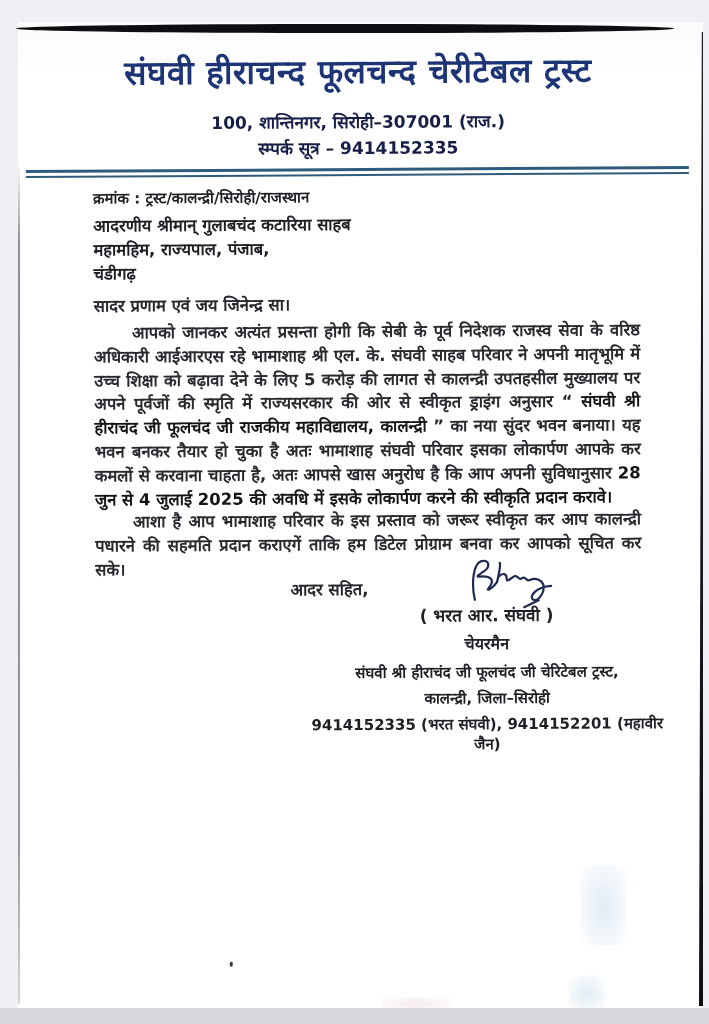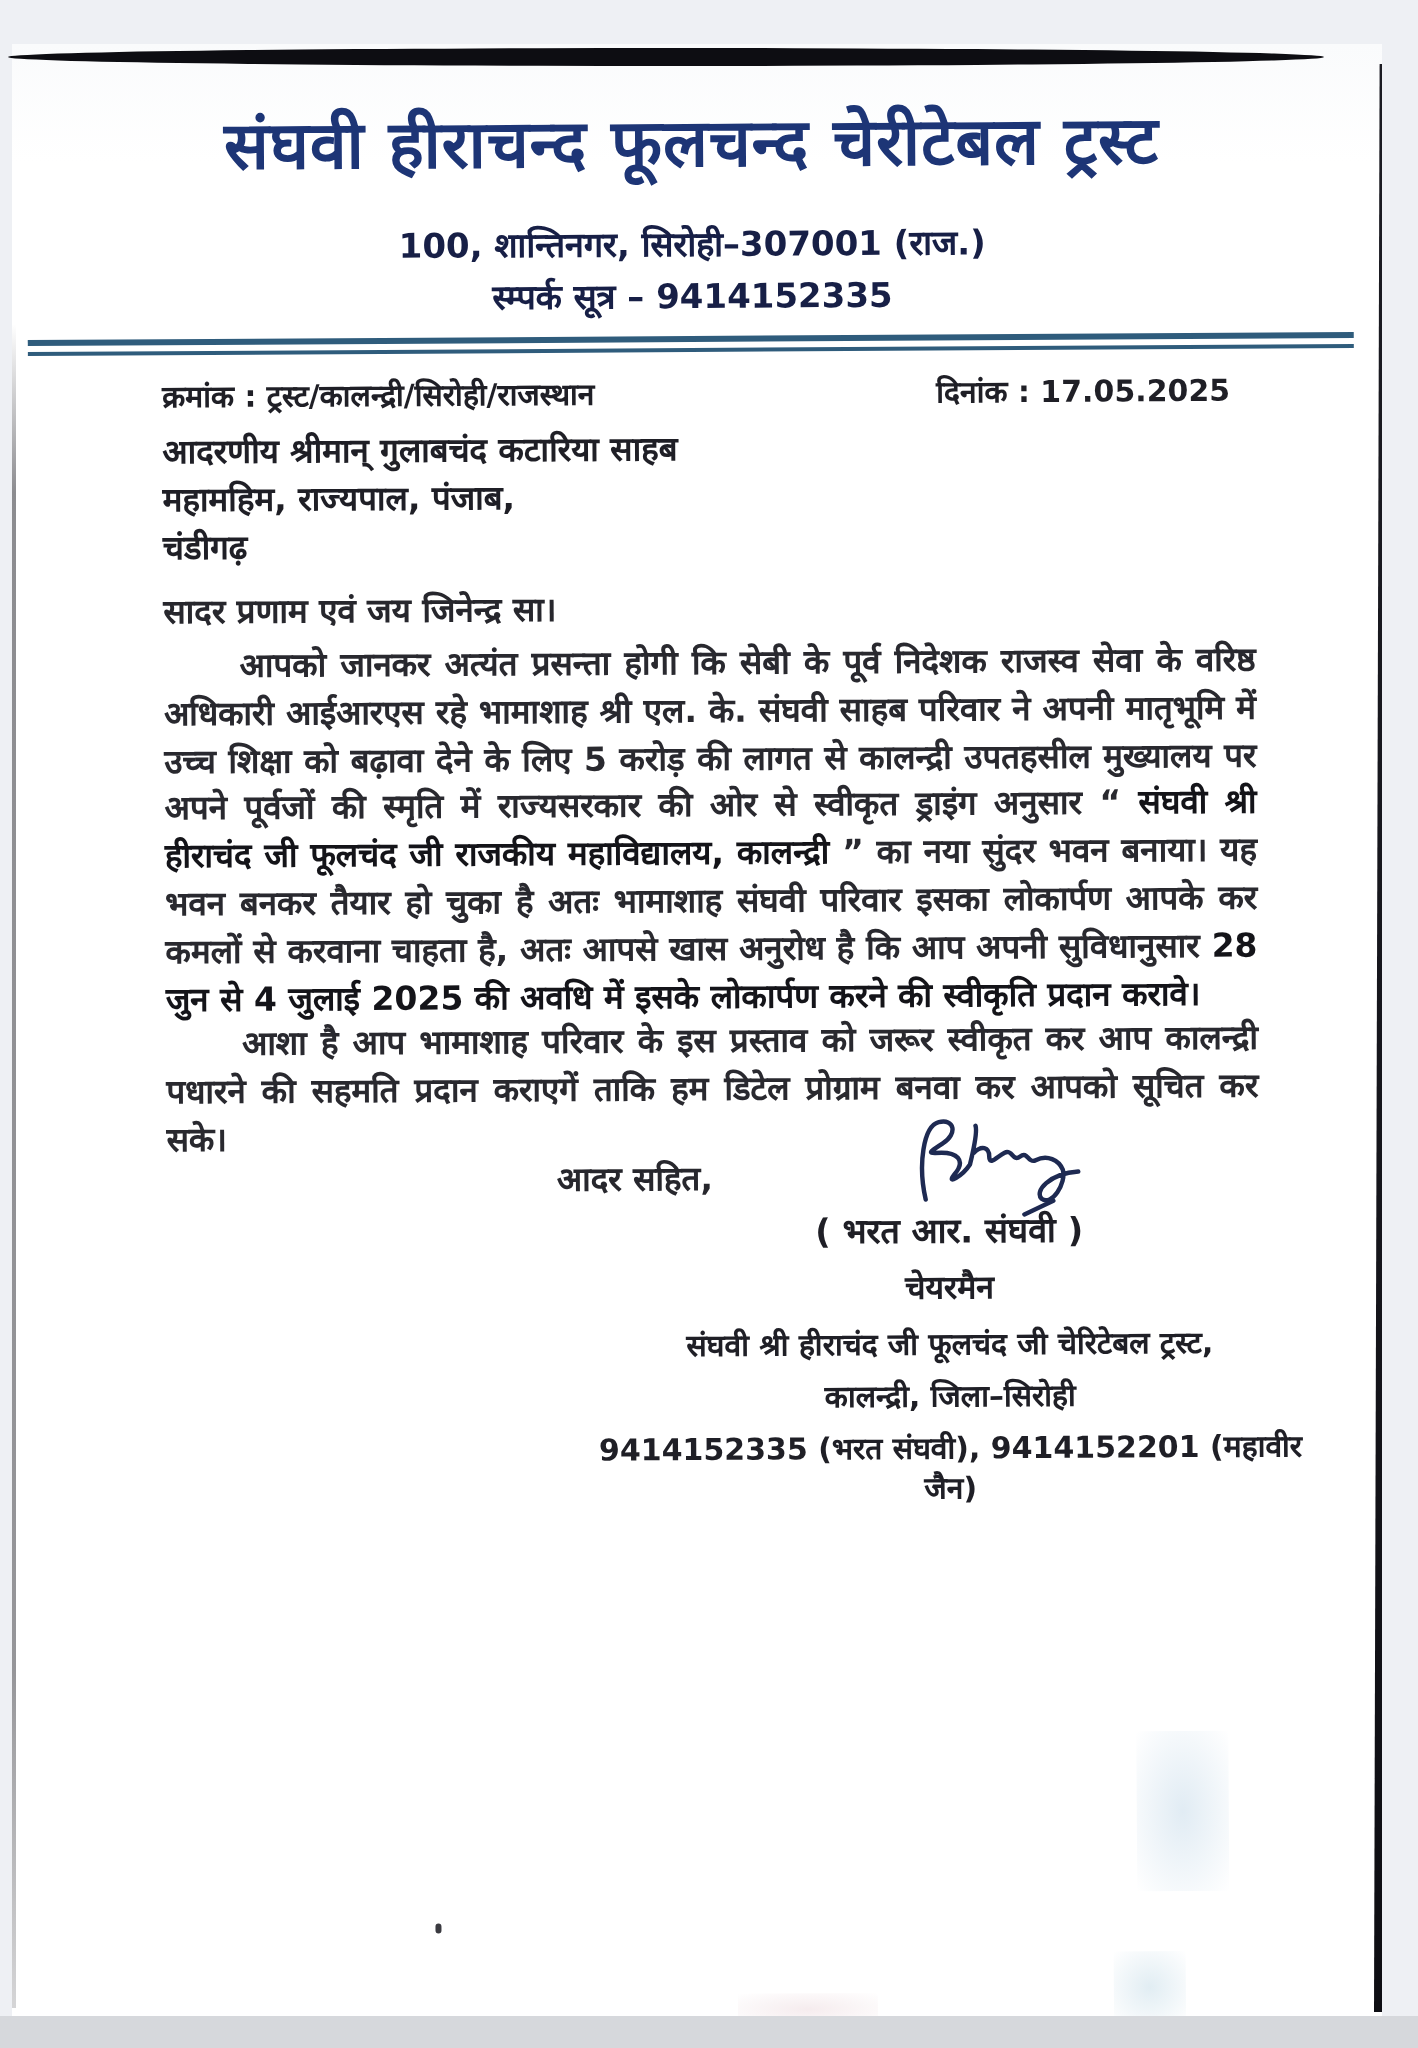--- a/index.html
+++ b/index.html
@@ -5,21 +5,21 @@
   html,body{margin:0;padding:0;}
   body{
     width:709px;height:1024px;
     background:#eef0f4;
     font-family:"DejaVu Sans","Liberation Sans",sans-serif;
     overflow:hidden;position:relative;
   }
   .scan{position:absolute;inset:0;}
   .bottom-strip{position:absolute;left:0;bottom:0;width:709px;height:16px;background:#d6d8dc;}
   .paper{
-    position:absolute;left:6px;top:22px;width:685px;height:986px;
+    position:absolute;left:18px;top:22px;width:685px;height:986px;
     background:linear-gradient(180deg,#fafbfc 0%,#ffffff 6%,#ffffff 100%);
   }
   .top-band{
     position:absolute;left:-2px;top:2px;width:658px;height:9px;
     background:#0d0d12;border-radius:50%;
   }
   .right-edge{
     position:absolute;right:0;top:10px;bottom:2px;width:4px;
     background:linear-gradient(180deg,#1b1b22 0%,#15151b 60%,#0e0e13 100%);
     clip-path:polygon(70% 0,100% 0,100% 100%,0% 100%);
@@ -82,21 +82,20 @@
     <div class="content">
 
       <div class="org-name">संघवी हीराचन्द फूलचन्द चेरीटेबल ट्रस्ट</div>
       <div class="addr1">100, शान्तिनगर, सिरोही–307001 (राज.)</div>
       <div class="addr2">स्म्पर्क सूत्र – 9414152335</div>
 
       <div class="rule"></div>
 
       <div class="meta-row">
         <span>क्रमांक : ट्रस्ट/कालन्द्री/सिरोही/राजस्थान</span>
-        <span>दिनांक : 17.05.2025</span>
       </div>
 
       <div class="recipient">
         <div>आदरणीय श्रीमान् गुलाबचंद कटारिया साहब</div>
         <div>महामहिम, राज्यपाल, पंजाब,</div>
         <div>चंडीगढ़</div>
       </div>
 
       <div class="salutation">सादर प्रणाम एवं जय जिनेन्द्र सा।</div>
 

